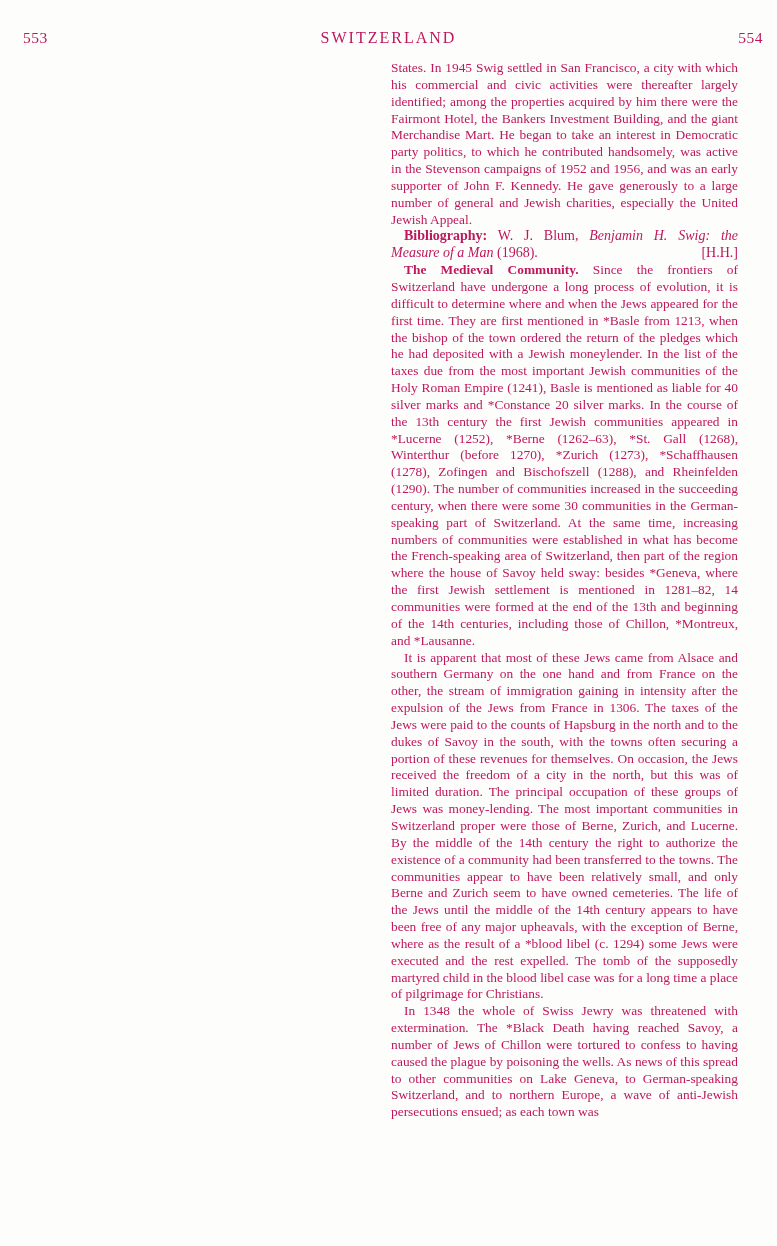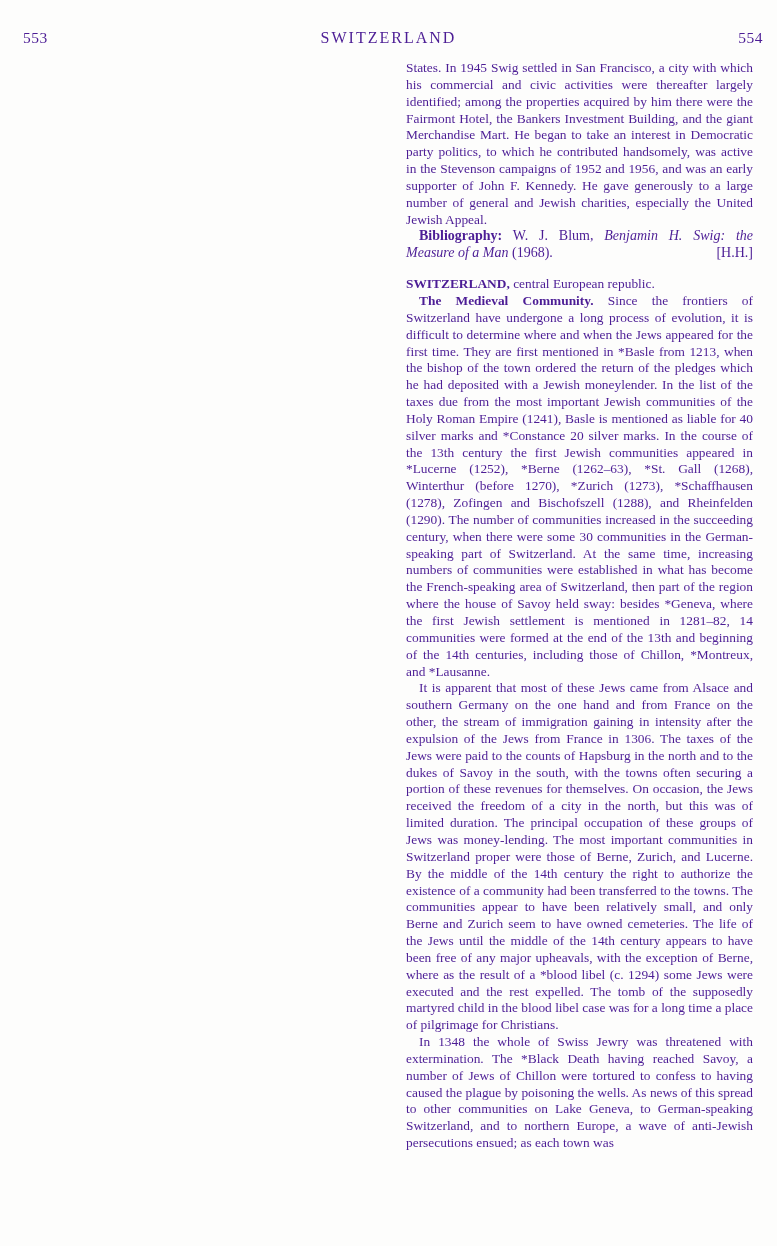--- a/index.html
+++ b/index.html
@@ -6,21 +6,21 @@
     margin: 0;
     padding: 0;
     background: #e8e8e8;
   }
   .page {
     position: relative;
     width: 777px;
     height: 1246px;
     margin: 0 auto;
     background: #fdfdfc;
-    color: #4c1d95;
+    color: #be185d;
     font-family: "Liberation Serif", "DejaVu Serif", serif;
     overflow: hidden;
   }
 
   
   .running-header {
     position: absolute;
     top: 29px;
     left: 0;
     right: 0;
@@ -46,21 +46,21 @@
     right: 0;
     top: 0;
     text-align: center;
     font-size: 16px;
     letter-spacing: 2px;
   }
 
   
   .text-column {
     position: absolute;
-    left: 406px;
+    left: 391px;
     top: 60px;
     width: 347px;
     font-size: 13.4px;
     line-height: 16.85px;
     text-align: justify;
   }
   .text-column p {
     margin: 0;
     padding: 0;
   }
@@ -99,23 +99,20 @@
 
     <p class="body-para">
       <span>States. In 1945 Swig settled in San Francisco, a city with which his commercial and civic activities were thereafter largely identified; among the properties acquired by him there were the Fairmont Hotel, the Bankers Investment Building, and the giant Merchandise Mart. He began to take an interest in Democratic party politics, to which he contributed handsomely, was active in the Stevenson campaigns of 1952 and 1956, and was an early supporter of John F. Kennedy. He gave generously to a large number of general and Jewish charities, especially the United Jewish Appeal.</span>
     </p>
 
     <p class="bib-para">
       <span class="bold">Bibliography:</span><span> W. J. Blum, </span><span class="italic">Benjamin H. Swig: the Measure of a Man</span><span> (1968).</span>
       <span class="bib-signature">[H.H.]</span>
     </p>
 
-    <p class="body-para entry-head">
-      <span class="bold">SWITZERLAND,</span><span> central European republic.</span>
-    </p>
 
     <p class="body-para indent">
       <span class="bold">The Medieval Community.</span><span> Since the frontiers of Switzerland have undergone a long process of evolution, it is difficult to determine where and when the Jews appeared for the first time. They are first mentioned in *Basle from 1213, when the bishop of the town ordered the return of the pledges which he had deposited with a Jewish moneylender. In the list of the taxes due from the most important Jewish communities of the Holy Roman Empire (1241), Basle is mentioned as liable for 40 silver marks and *Constance 20 silver marks. In the course of the 13th century the first Jewish communities appeared in *Lucerne (1252), *Berne (1262–63), *St. Gall (1268), Winterthur (before 1270), *Zurich (1273), *Schaffhausen (1278), Zofingen and Bischofszell (1288), and Rheinfelden (1290). The number of communities increased in the succeeding century, when there were some 30 communities in the German-speaking part of Switzerland. At the same time, increasing numbers of communities were established in what has become the French-speaking area of Switzerland, then part of the region where the house of Savoy held sway: besides *Geneva, where the first Jewish settlement is mentioned in 1281–82, 14 communities were formed at the end of the 13th and beginning of the 14th centuries, including those of Chillon, *Montreux, and *Lausanne.</span>
     </p>
 
     <p class="body-para indent">
       <span>It is apparent that most of these Jews came from Alsace and southern Germany on the one hand and from France on the other, the stream of immigration gaining in intensity after the expulsion of the Jews from France in 1306. The taxes of the Jews were paid to the counts of Hapsburg in the north and to the dukes of Savoy in the south, with the towns often securing a portion of these revenues for themselves. On occasion, the Jews received the freedom of a city in the north, but this was of limited duration. The principal occupation of these groups of Jews was money-lending. The most important communities in Switzerland proper were those of Berne, Zurich, and Lucerne. By the middle of the 14th century the right to authorize the existence of a community had been transferred to the towns. The communities appear to have been relatively small, and only Berne and Zurich seem to have owned cemeteries. The life of the Jews until the middle of the 14th century appears to have been free of any major upheavals, with the exception of Berne, where as the result of a *blood libel (c. 1294) some Jews were executed and the rest expelled. The tomb of the supposedly martyred child in the blood libel case was for a long time a place of pilgrimage for Christians.</span>
     </p>
 
     <p class="body-para indent">

